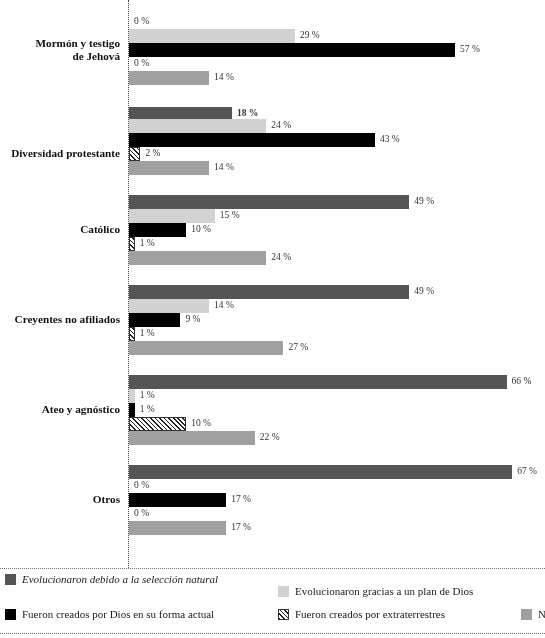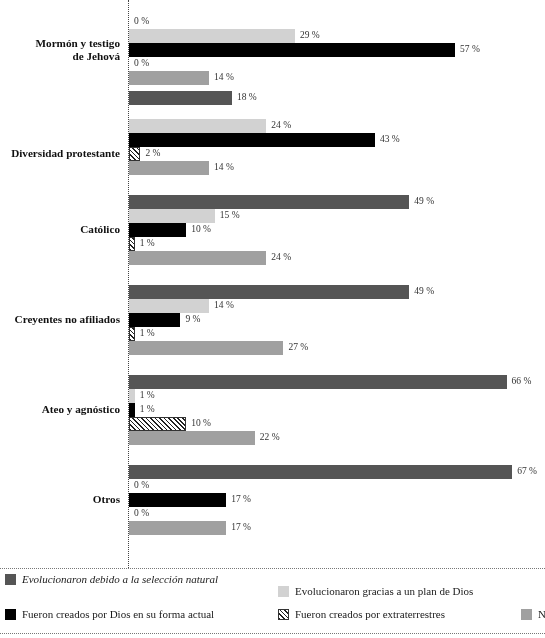--- a/index.html
+++ b/index.html
@@ -159,21 +159,21 @@
       </div>
       <div class="bar-row" style="top: 71px; width: 416px;">
         <div class="bar s4" style="width: 80.08px;"></div>
         <span class="bar-value" style="left: 85.08px;">14 %</span>
       </div>
     </div>
     <div class="group" style="top: 90px; height: 90px;">
       <div class="group-label" style="top: 57px;">
         <div>Diversidad protestante</div>
       </div>
-      <div class="bar-row" style="top: 1px; width: 416px;">
+      <div class="bar-row" style="top: 17px; width: 416px; font-weight: bold;">
         <div class="bar s0" style="width: 102.96px;"></div>
         <span class="bar-value" style="left: 107.96px;">18 %</span>
       </div>
       <div class="bar-row" style="top: 29px; width: 416px;">
         <div class="bar s1" style="width: 137.28px;"></div>
         <span class="bar-value" style="left: 142.28px;">24 %</span>
       </div>
       <div class="bar-row" style="top: 43px; width: 352px;">
         <div class="bar s2" style="width: 245.96px;"></div>
         <span class="bar-value" style="left: 250.96px;">43 %</span>

